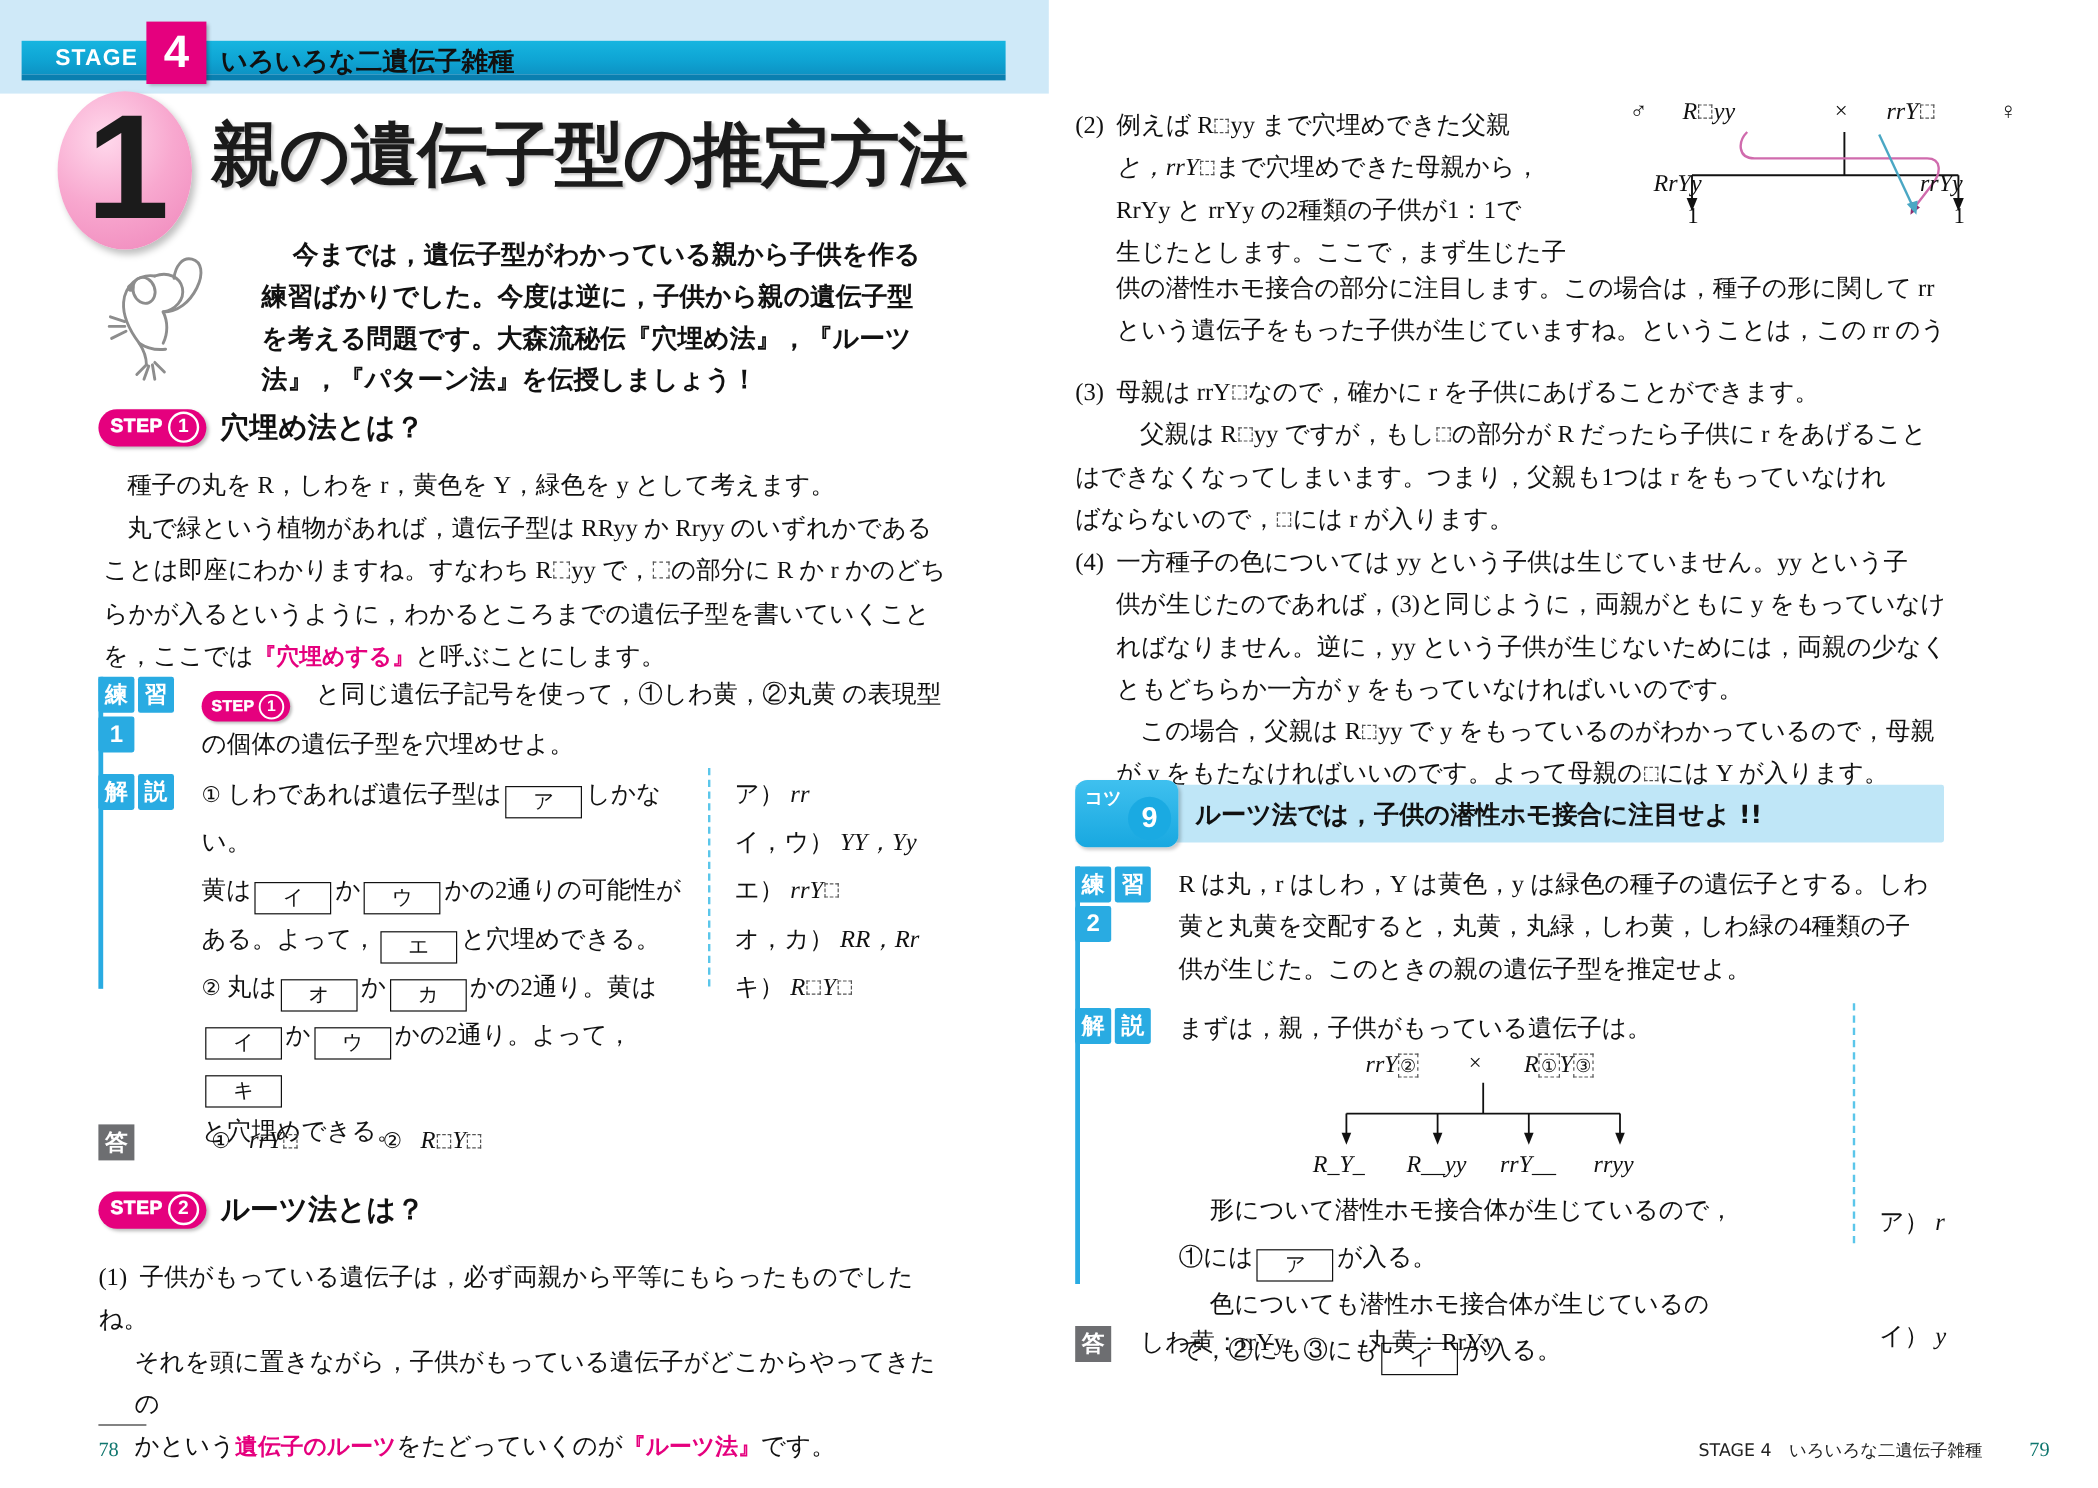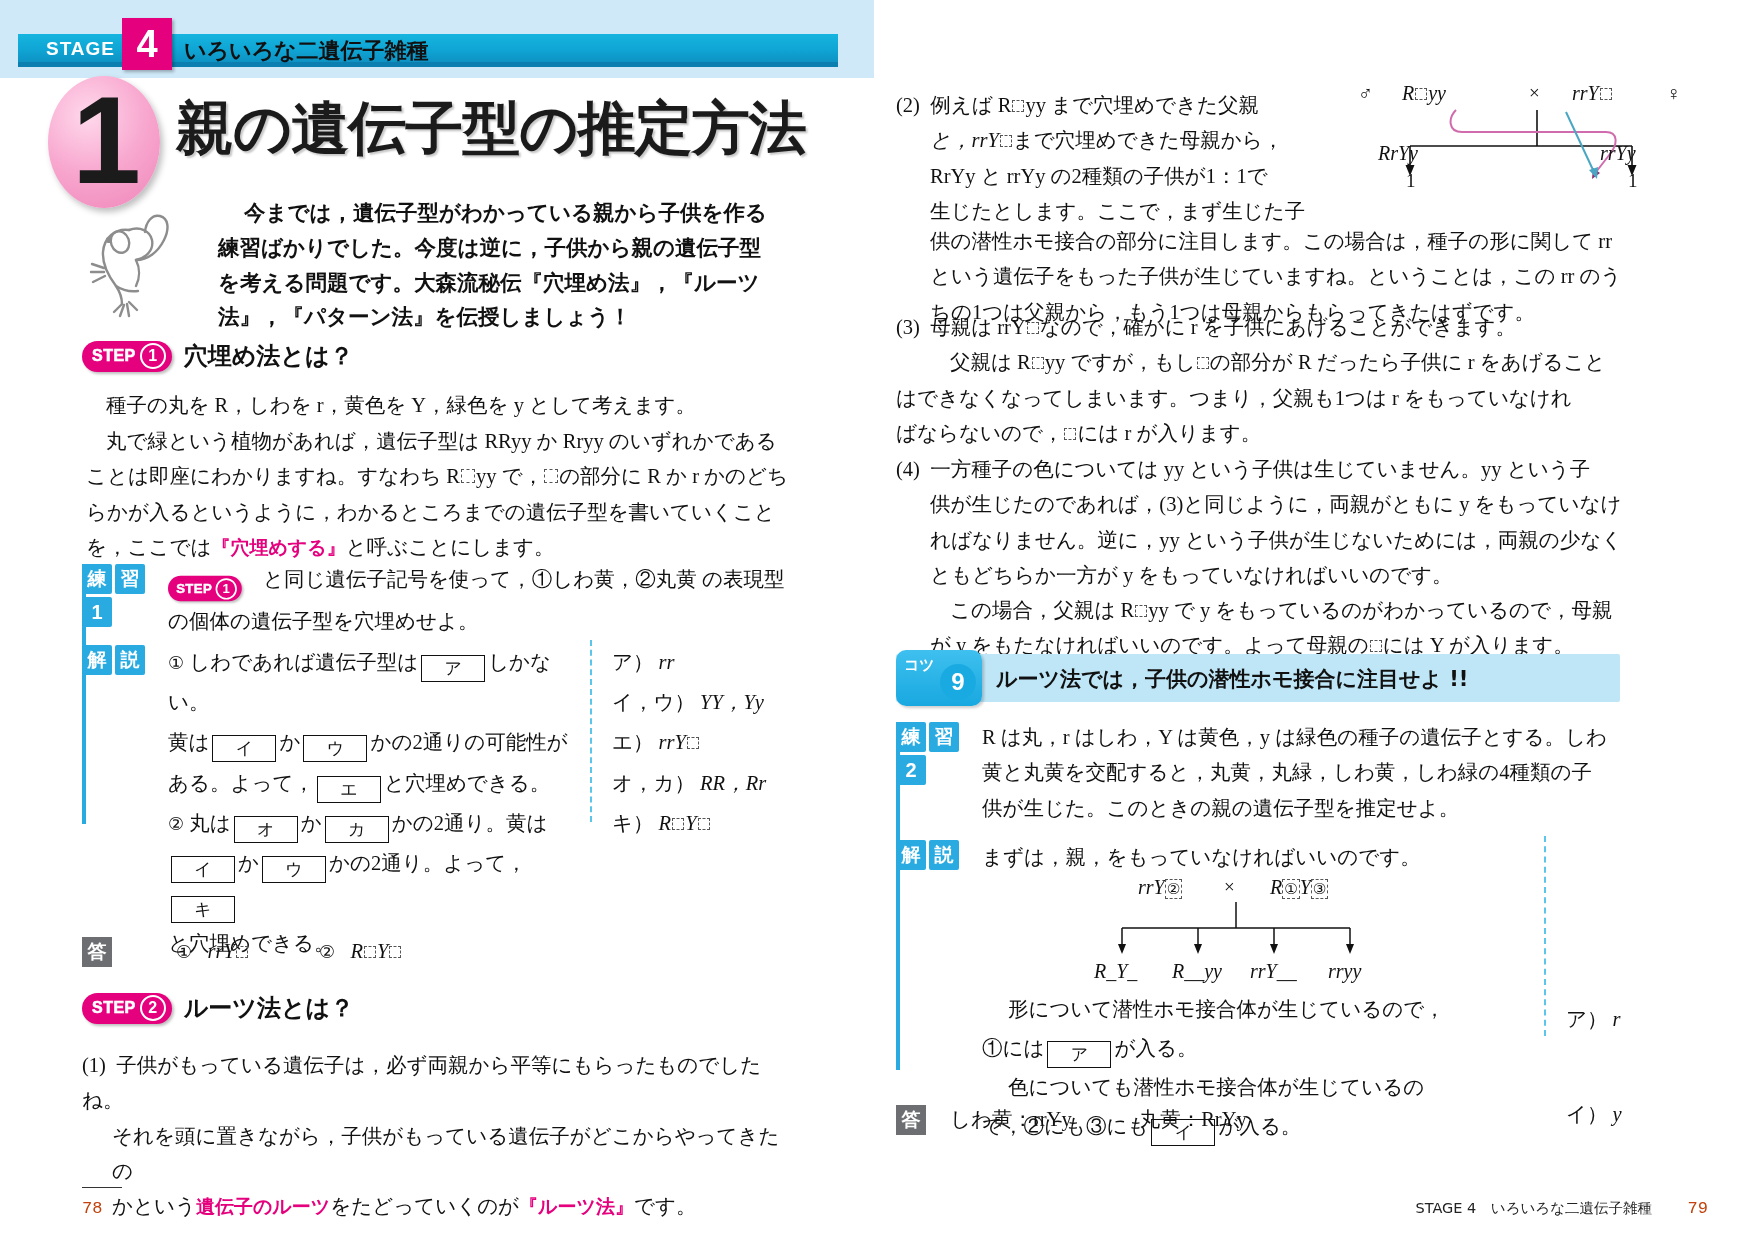--- a/index.html
+++ b/index.html
@@ -181,21 +181,21 @@
 
   
   .cross-wrap { position: absolute; }
   .mono-ital {
     font-family: "Liberation Serif", serif; font-style: italic; font-size: 20px;
   }
 
   
   .folio {
     position: absolute; bottom: 22px;
-    font-family: Liberation Mono, monospace; font-size: 17px; color: #c2410c;
+    font-family: Liberation Serif, serif; font-size: 17px; color: #0f766e;
   }
   .folio-rule { position: absolute; height: 1.5px; background: #333; }
   .footer-text {
     position: absolute; bottom: 22px;
     font-family: "DejaVu Sans", sans-serif; font-size: 14.5px; color: #222;
   }
   .circnum {
     display: inline-block; font-family: "DejaVu Sans", sans-serif; font-size: 18px;
   }
 </style>
@@ -378,23 +378,20 @@
       </div>
     </div>
 
     <div class="para" style="left:22px; top:224px; width:790px;">
       <div style="padding-left:34px;">
         <span>供の潜性ホモ接合の部分に注目します。この場合は，種子の形に関して rr</span>
       </div>
       <div style="padding-left:34px;">
         <span>という遺伝子をもった子供が生じていますね。ということは，この rr のう</span>
       </div>
-      <div style="padding-left:34px;">
-        <span>ちの1つは父親から，もう1つは母親からもらってきたはずです。</span>
-      </div>
     </div>
 
     <div class="cross-wrap" style="left:470px; top:80px; width:380px; height:110px;">
       <svg width="380" height="112" viewBox="0 0 380 112" style="position:absolute; left:0; top:0;">
 
         <path d="M193 30 L193 66" stroke="#111" stroke-width="1.6" fill="none"></path>
 
         <path d="M66 66 L288 66" stroke="#111" stroke-width="1.6" fill="none"></path>
 
         <path d="M66 66 L66 88" stroke="#111" stroke-width="1.6" fill="none"></path>
@@ -483,21 +480,21 @@
 
     <div class="tag-col" style="left:22px; top:840px;">
       <div class="tag-pair">
         <span class="tag">解</span>
         <span class="tag">説</span>
       </div>
     </div>
 
     <div class="dashed-div" style="left:670px; top:836px; height:200px;"></div>
 
-    <div class="para" style="left:108px; top:840px; width:560px;">まずは，親，をもっていなければいいのです。</div>
+    <div class="para" style="left:108px; top:840px; width:560px;">まずは，親，子供がもっている遺伝子は。</div>
 
     <div class="cross-wrap" style="left:200px; top:876px; width:440px; height:110px;">
       <div style="position:absolute; left:64px; top:0;">
         <span class="mono-ital">rrY</span><span style="display:inline-block;border:1.4px dashed #555;padding:0 1px;font-size:15px;font-family:'DejaVu Sans',sans-serif;">②</span>
       </div>
       <div style="position:absolute; left:150px; top:0; font-size:19px;">×</div>
       <div style="position:absolute; left:196px; top:0;">
         <span class="mono-ital">R</span><span style="display:inline-block;border:1.4px dashed #555;padding:0 1px;font-size:15px;font-family:'DejaVu Sans',sans-serif;">①</span><span class="mono-ital">Y</span><span style="display:inline-block;border:1.4px dashed #555;padding:0 1px;font-size:15px;font-family:'DejaVu Sans',sans-serif;">③</span>
       </div>
       <svg width="440" height="86" viewBox="0 0 440 86" style="position:absolute; left:0; top:26px;">

